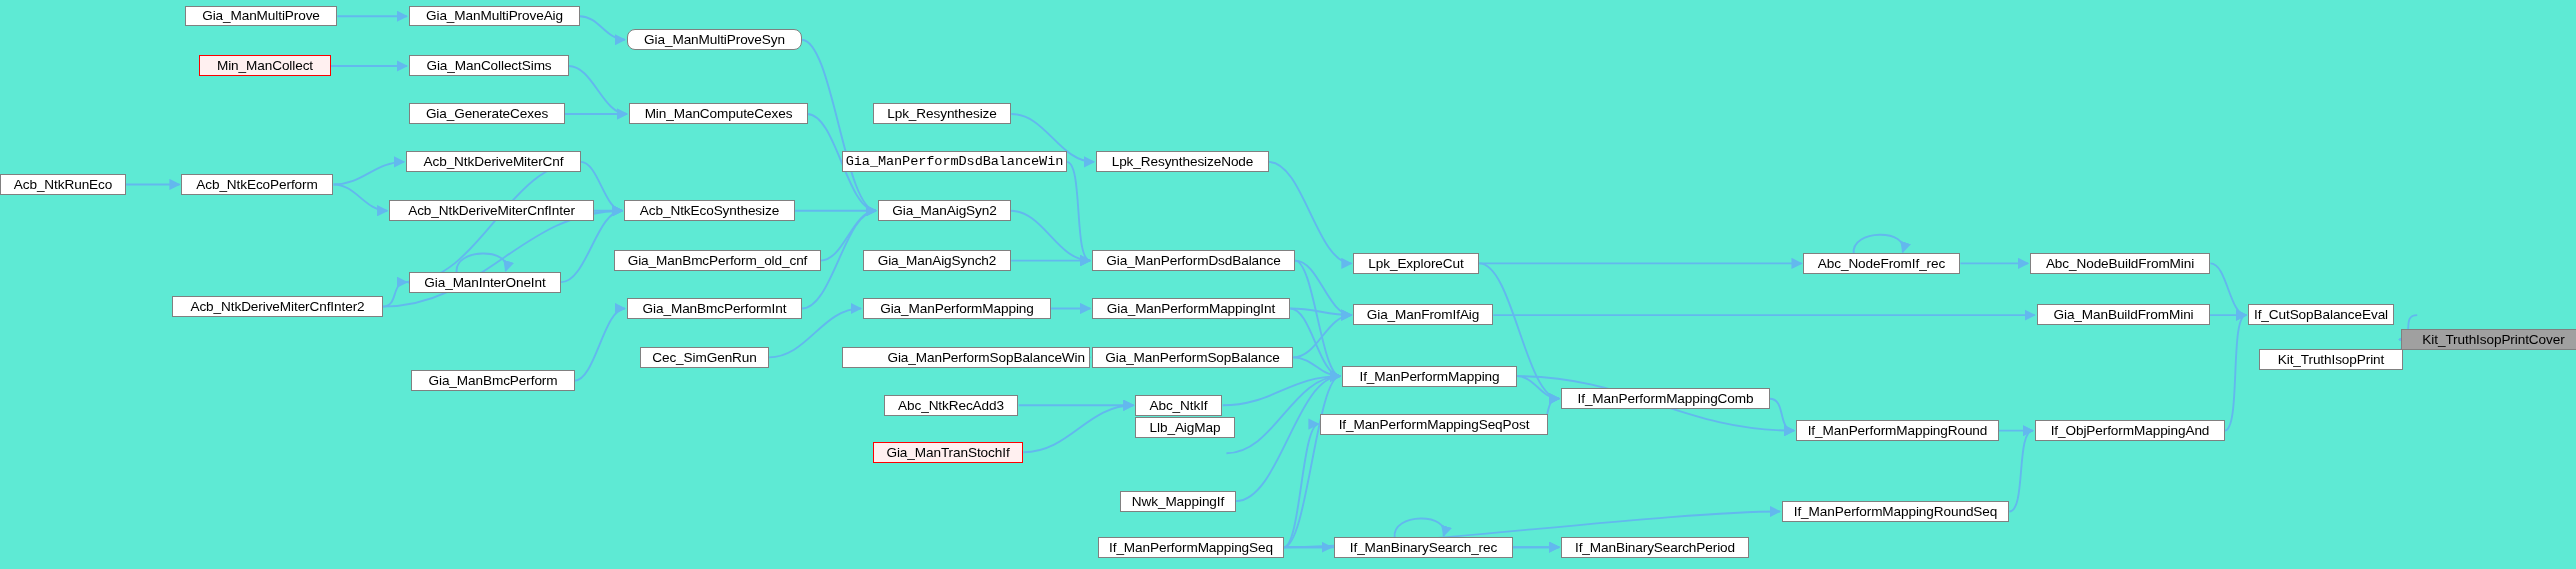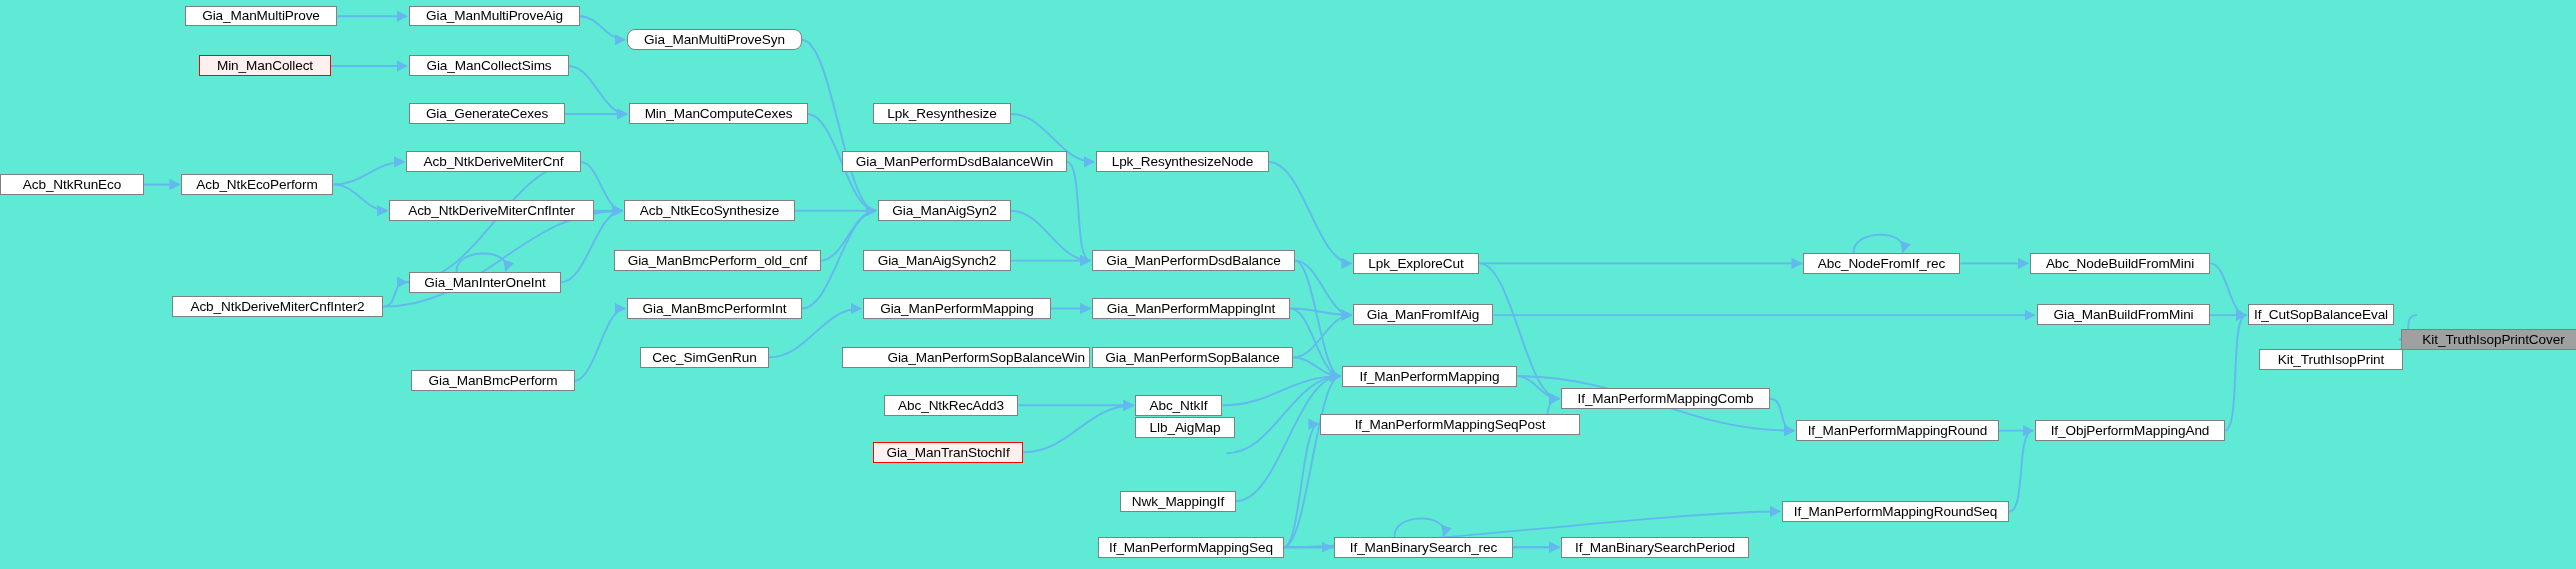--- a/index.html
+++ b/index.html
@@ -122,24 +122,24 @@
       <path d="M 1366 582 C 1486 582 1539 582 1659 582" fill="none" stroke="#63b8ee" stroke-width="2" marker-end="url(#arrow)"></path>
     </svg>
 <div class="node" style="left: 185px; top: 5.6px; width: 152px;">Gia_ManMultiProve</div>
     <div class="node" style="left: 409px; top: 5.6px; width: 171px;">Gia_ManMultiProveAig</div>
     <div class="node" style="left: 627px; top: 29px; width: 175px; border-radius: 8px;">Gia_ManMultiProveSyn</div>
     <div class="node highlight" style="left: 199px; top: 55px; width: 132px;">Min_ManCollect</div>
     <div class="node" style="left: 409px; top: 55px; width: 160px;">Gia_ManCollectSims</div>
     <div class="node" style="left: 409px; top: 103px; width: 156px;">Gia_GenerateCexes</div>
     <div class="node" style="left: 629px; top: 103px; width: 179px;">Min_ManComputeCexes</div>
     <div class="node" style="left: 873px; top: 103px; width: 138px;">Lpk_Resynthesize</div>
-    <div class="node" style="left: 0px; top: 174px; width: 144px;">Acb_NtkRunEco</div>
+    <div class="node" style="left: 0px; top: 174px; width: 126px;">Acb_NtkRunEco</div>
     <div class="node" style="left: 181px; top: 174px; width: 152px;">Acb_NtkEcoPerform</div>
     <div class="node" style="left: 406px; top: 151px; width: 175px;">Acb_NtkDeriveMiterCnf</div>
-    <div class="node" style="left: 842px; top: 151px; width: 225px;">Gia_ManPerformDsdBalanceWin</div>
+    <div class="node" style="left: 842px; top: 151px; width: 225px; font-family: Liberation Mono, monospace;">Gia_ManPerformDsdBalanceWin</div>
     <div class="node" style="left: 1096px; top: 151px; width: 173px;">Lpk_ResynthesizeNode</div>
     <div class="node" style="left: 389px; top: 200px; width: 205px;">Acb_NtkDeriveMiterCnfInter</div>
     <div class="node" style="left: 624px; top: 200px; width: 171px;">Acb_NtkEcoSynthesize</div>
     <div class="node" style="left: 878px; top: 200px; width: 133px;">Gia_ManAigSyn2</div>
     <div class="node" style="left: 1803px; top: 253px; width: 157px;">Abc_NodeFromIf_rec</div>
     <div class="node" style="left: 2030px; top: 253px; width: 180px;">Abc_NodeBuildFromMini</div>
     <div class="node" style="left: 863px; top: 250px; width: 148px;">Gia_ManAigSynch2</div>
     <div class="node" style="left: 1092px; top: 250px; width: 203px;">Gia_ManPerformDsdBalance</div>
     <div class="node" style="left: 1353px; top: 253px; width: 126px;">Lpk_ExploreCut</div>
     <div class="node" style="left: 614px; top: 250px; width: 207px;">Gia_ManBmcPerform_old_cnf</div>
@@ -154,21 +154,21 @@
     <div class="node current" style="left: 2401px; top: 329px; width: 185px;">Kit_TruthIsopPrintCover</div>
     <div class="node" style="left: 640px; top: 347px; width: 129px;">Cec_SimGenRun</div>
     <div class="node" style="left: 842px; top: 347px; width: 248px; padding-left: 46px;">Gia_ManPerformSopBalanceWin</div>
     <div class="node" style="left: 1092px; top: 347px; width: 201px;">Gia_ManPerformSopBalance</div>
     <div class="node" style="left: 1342px; top: 366px; width: 175px;">If_ManPerformMapping</div>
     <div class="node" style="left: 2259px; top: 349px; width: 144px;">Kit_TruthIsopPrint</div>
     <div class="node" style="left: 411px; top: 370px; width: 164px;">Gia_ManBmcPerform</div>
     <div class="node" style="left: 884px; top: 395px; width: 134px;">Abc_NtkRecAdd3</div>
     <div class="node" style="left: 1135px; top: 395px; width: 87px;">Abc_NtkIf</div>
     <div class="node" style="left: 1561px; top: 388px; width: 209px;">If_ManPerformMappingComb</div>
-    <div class="node" style="left: 1320px; top: 414px; width: 260px;">If_ManPerformMappingSeqPost</div>
+    <div class="node" style="left: 1320px; top: 414px; width: 228px;">If_ManPerformMappingSeqPost</div>
     <div class="node" style="left: 1796px; top: 420px; width: 203px;">If_ManPerformMappingRound</div>
     <div class="node" style="left: 2035px; top: 420px; width: 190px;">If_ObjPerformMappingAnd</div>
     <div class="node highlight" style="left: 873px; top: 442px; width: 150px;">Gia_ManTranStochIf</div>
     <div class="node" style="left: 1135px; top: 417px; width: 100px;">Llb_AigMap</div>
     <div class="node" style="left: 1120px; top: 491px; width: 116px;">Nwk_MappingIf</div>
     <div class="node" style="left: 1782px; top: 501px; width: 227px;">If_ManPerformMappingRoundSeq</div>
     <div class="node" style="left: 1098px; top: 537px; width: 186px;">If_ManPerformMappingSeq</div>
     <div class="node" style="left: 1334px; top: 537px; width: 179px;">If_ManBinarySearch_rec</div>
     <div class="node" style="left: 1561px; top: 537px; width: 188px;">If_ManBinarySearchPeriod</div>
   </div>

